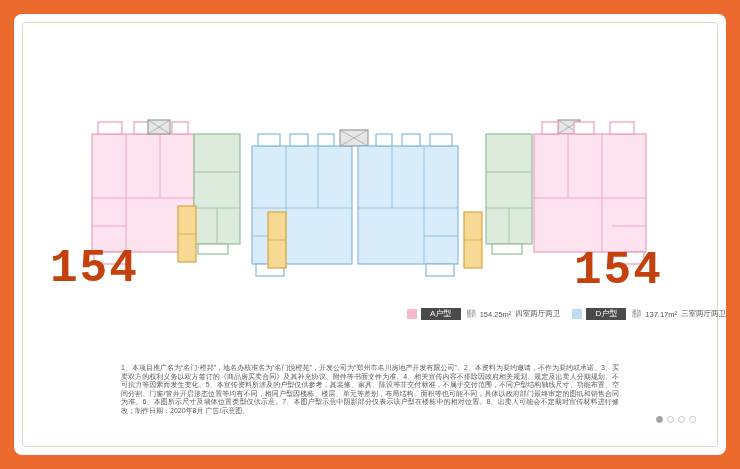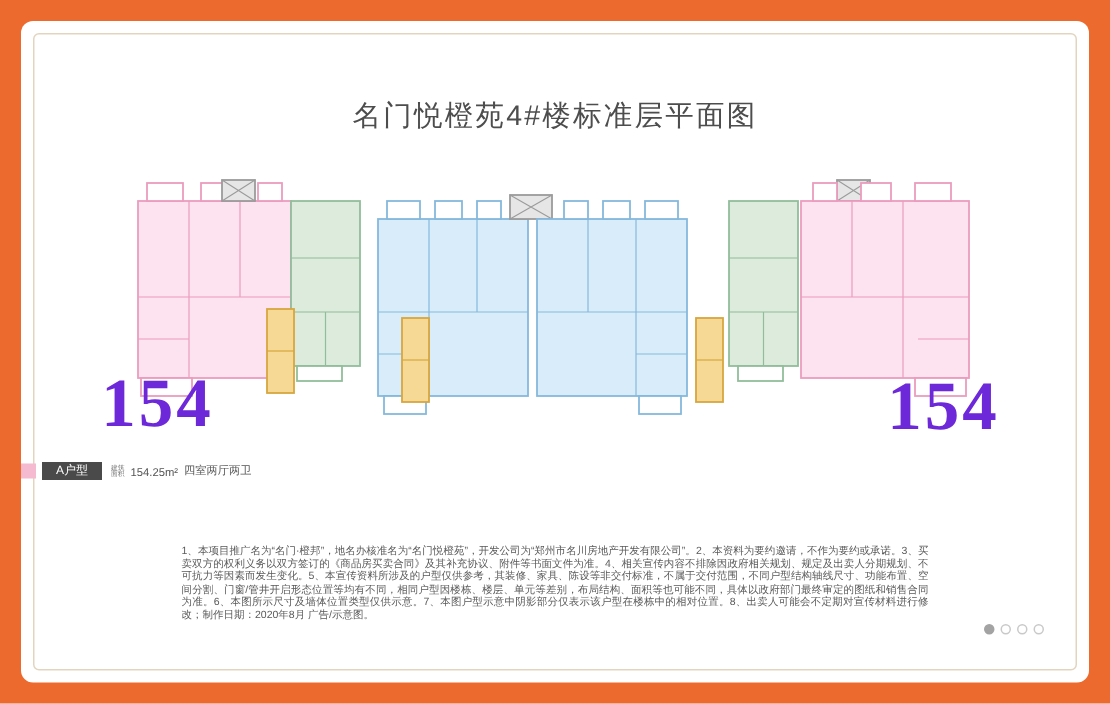--- a/index.html
+++ b/index.html
@@ -31,30 +31,30 @@
   .yellow{fill:#f6d995;stroke:#d7a63e;}
   .core{fill:#e6e6e6;stroke:#9b9b9b;}
   .bay{fill:#ffffff;}
   .ln{fill:none;stroke-width:0.8;}
   .pink-ln{stroke:#ec9cbe;}
   .green-ln{stroke:#92bd9b;}
   .blue-ln{stroke:#85b9dc;}
   .yellow-ln{stroke:#d7a63e;}
   .core-ln{stroke:#9b9b9b;fill:none;stroke-width:0.7;}
   .num{
-    position:absolute;width:110px;text-align:center;
-    font-family:Liberation Serif, serif;font-weight:700;
-    font-size:46px;line-height:1;color:#6d28d9;letter-spacing:2px;
+    position:absolute;width:110px;
+    font-family:Liberation Mono, monospace;font-weight:700;
+    font-size:46px;line-height:1;color:#c2410c;letter-spacing:2px;
   }
   .num-left{left:36px;top:232px;}
   .num-mid{left:290px;top:226px;}
   .num-right{left:560px;top:234px;}
   .legend{
     position:absolute;top:294px;left:0;width:100%;
-    display:flex;justify-content:space-between;align-items:center;gap:12px;
+    display:flex;justify-content:flex-end;align-items:center;gap:12px;
   }
   .lg-item{display:flex;align-items:center;gap:4px;}
   .chip{width:10px;height:10px;display:inline-block;}
   .chip-a{background:#f5b9d0;}
   .chip-b{background:#b9d5bd;}
   .chip-c{background:#f2d08e;}
   .chip-d{background:#c0dcf1;}
   .badge{
     background:#4a4a4a;color:#ffffff;font-size:8px;line-height:12px;
     padding:0 8px;display:inline-block;min-width:24px;text-align:center;
@@ -76,21 +76,20 @@
     background:#ffffff;border:1px solid #c9c9c9;box-sizing:border-box;
   }
   .dot.active{background:#a3a3a3;border-color:#a3a3a3;}
 </style>
 </head>
 <body>
 
 <div class="card">
   <div class="keyline"></div>
 
-  <h1 class="title">名门悦橙苑4#楼标准层平面图</h1>
 
   <div class="plan">
     <svg viewBox="0 0 560 190" width="560" height="190">
 
       <g>
         <rect class="fp pink" x="2" y="26" width="102" height="118"></rect>
         <path class="ln pink-ln" d="M36 26V144 M70 26V90 M2 90H104 M2 118H36"></path>
         <rect class="fp bay pink" x="8" y="14" width="24" height="12"></rect>
         <rect class="fp bay pink" x="44" y="14" width="20" height="12"></rect>
         <rect class="fp bay pink" x="82" y="14" width="16" height="12"></rect>
@@ -148,20 +147,30 @@
     <div class="lg-item">
       <span class="chip chip-a"></span>
       <span class="badge">A户型</span>
       <span class="pfx">
           <i>建筑</i>
           <i>面积</i>
         </span>
       <span class="val">154.25m²</span>
       <span class="rooms">四室两厅两卫</span>
     </div>
+    <div class="lg-item">
+      <span class="chip chip-d"></span>
+      <span class="badge">D户型</span>
+      <span class="pfx">
+          <i>建筑</i>
+          <i>面积</i>
+        </span>
+      <span class="val">137.17m²</span>
+      <span class="rooms">三室两厅两卫</span>
+    </div>
   </div>
 
   <p class="disclaimer">1、本项目推广名为“名门·橙邦”，地名办核准名为“名门悦橙苑”，开发公司为“郑州市名川房地产开发有限公司”。2、本资料为要约邀请，不作为要约或承诺。3、买卖双方的权利义务以双方签订的《商品房买卖合同》及其补充协议、附件等书面文件为准。4、相关宣传内容不排除因政府相关规划、规定及出卖人分期规划、不可抗力等因素而发生变化。5、本宣传资料所涉及的户型仅供参考，其装修、家具、陈设等非交付标准，不属于交付范围，不同户型结构轴线尺寸、功能布置、空间分割、门窗/管井开启形态位置等均有不同，相同户型因楼栋、楼层、单元等差别，布局结构、面积等也可能不同，具体以政府部门最终审定的图纸和销售合同为准。6、本图所示尺寸及墙体位置类型仅供示意。7、本图户型示意中阴影部分仅表示该户型在楼栋中的相对位置。8、出卖人可能会不定期对宣传材料进行修改；制作日期：2020年8月 广告/示意图。</p>
 
   <div class="dots">
     <span class="dot active"></span>
     <span class="dot"></span>
     <span class="dot"></span>
     <span class="dot"></span>
   </div>

